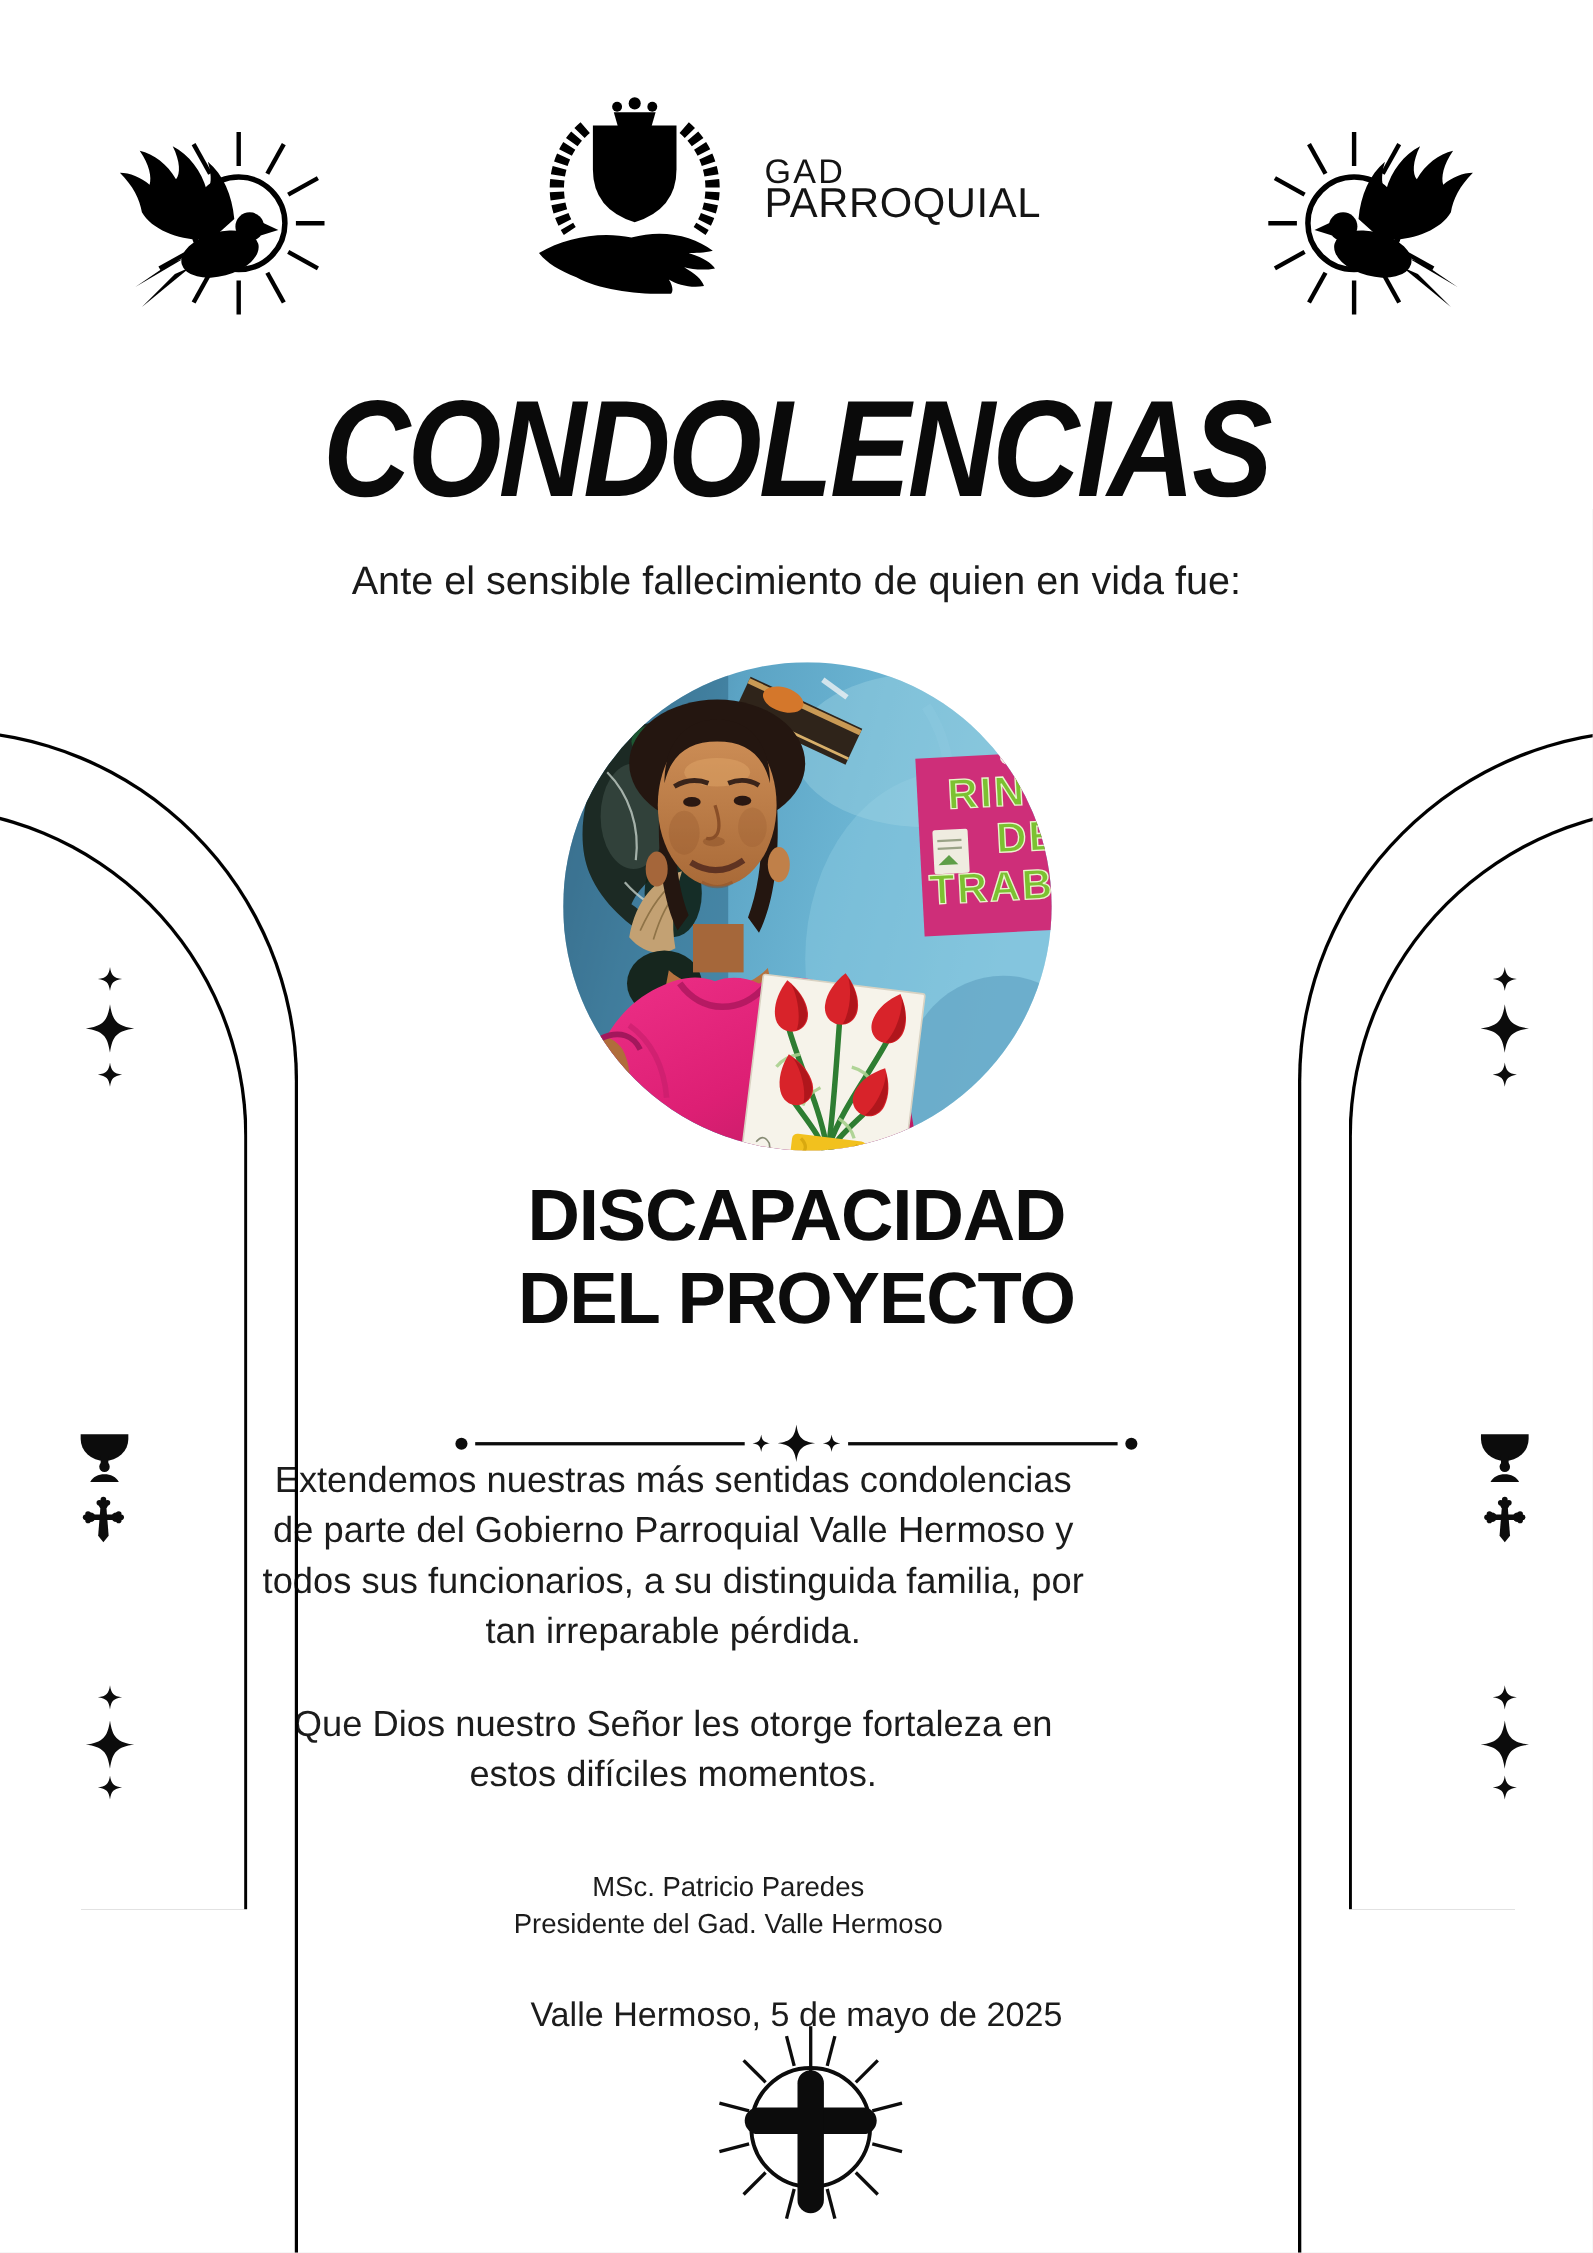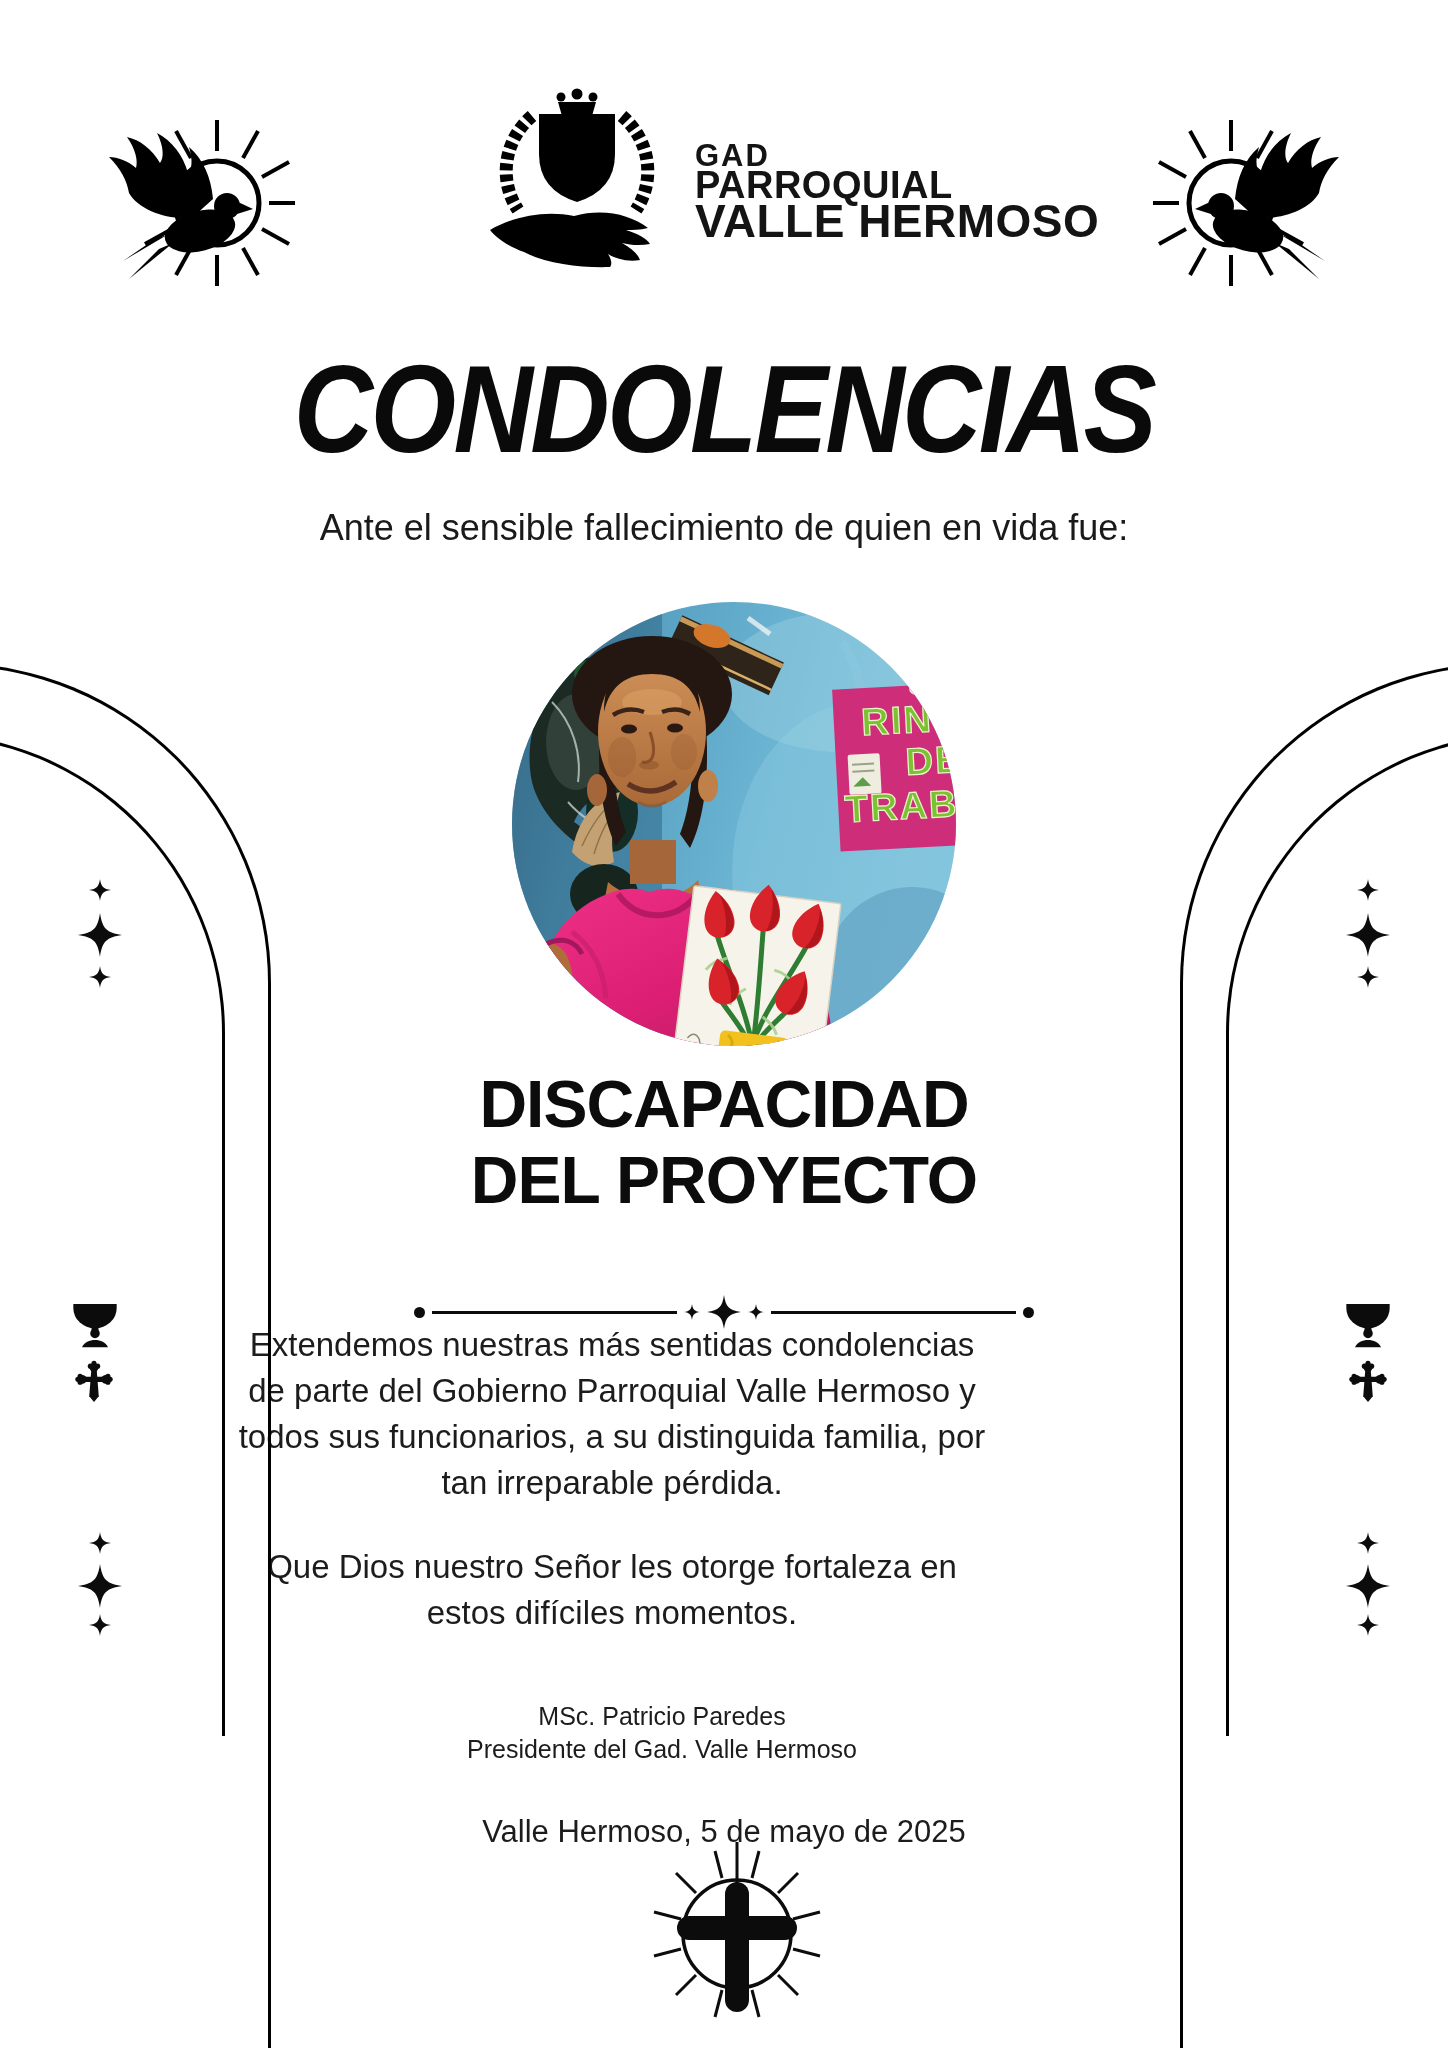--- a/index.html
+++ b/index.html
@@ -3,21 +3,21 @@
 <meta charset="utf-8">
 <style>
   html,body{margin:0;padding:0;background:#e8e8e8;}
   .canvas{
     position:relative;width:1448px;height:2048px;margin:0 auto;
     background:#ffffff;overflow:hidden;
     font-family:"Liberation Sans", sans-serif;color:#111;
   }
   .abs{position:absolute;}
   
-  .logo-text{position:absolute;left:695px;top:142px;font-weight:700;color:#141414;}
+  .logo-text{position:absolute;left:695px;top:142px;font-weight:400;color:#141414;}
   .logo-line1{font-size:31px;line-height:28px;letter-spacing:2px;}
   .logo-line2{font-size:38px;line-height:31px;letter-spacing:0.5px;}
   .logo-line3{font-size:46px;line-height:41px;letter-spacing:0.5px;}
   
   .title{
     position:absolute;left:0;top:346px;width:1448px;text-align:center;
     font-size:125px;line-height:125px;font-weight:700;font-style:italic;
     letter-spacing:-3px;color:#0a0a0a;transform:scaleX(.88);
   }
   .subtitle{
@@ -125,21 +125,20 @@
       </g>
       <g fill="none" stroke="#000" stroke-width="13" stroke-dasharray="7 4">
         <path d="M70 38 C42 62 36 102 56 132"></path>
         <path d="M160 38 C188 62 194 102 174 132"></path>
       </g>
     </svg>
   </div>
   <div class="logo-text">
     <div class="logo-line1">GAD</div>
     <div class="logo-line2">PARROQUIAL</div>
-    <div class="logo-line3">VALLE HERMOSO</div>
   </div>
 
   <div class="title">CONDOLENCIAS</div>
   <div class="subtitle">Ante el sensible fallecimiento de quien en vida fue:</div>
 
   <svg class="photo" viewBox="0 0 444 444">
     <defs>
       <clipPath id="circleClip">
           <circle cx="222" cy="222" r="222"></circle>
         </clipPath>

